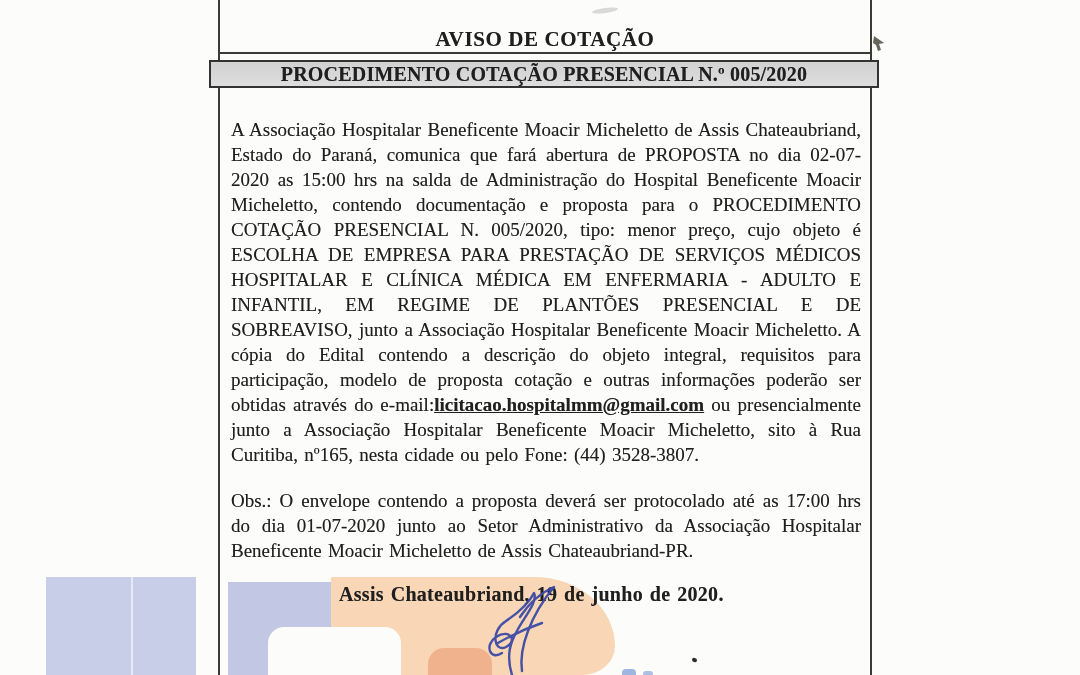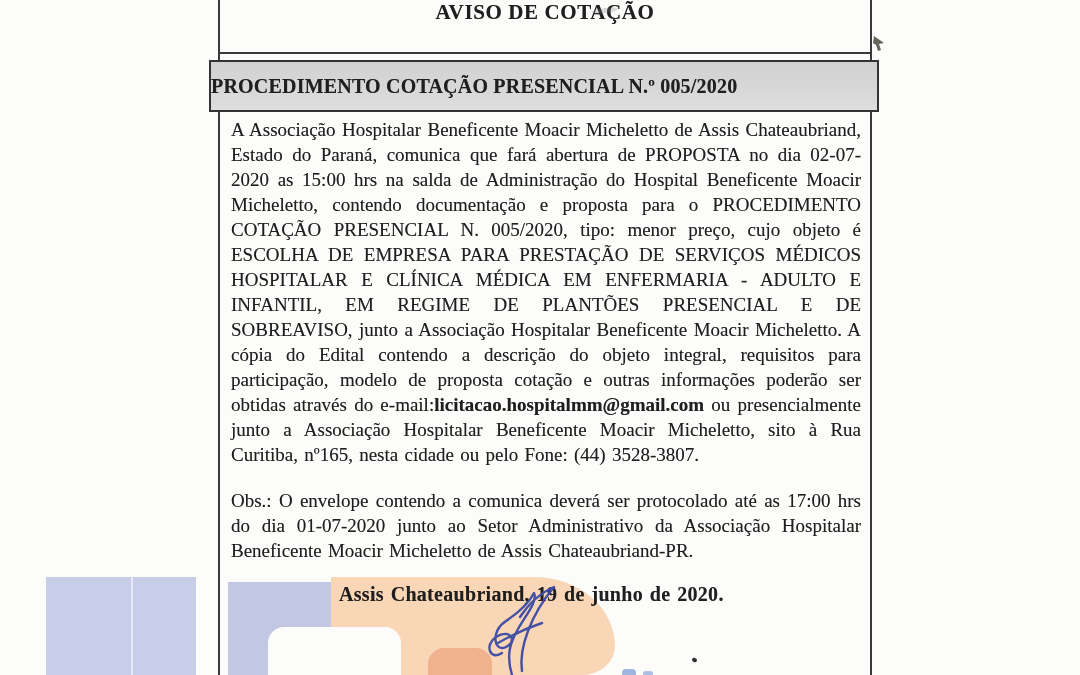--- a/index.html
+++ b/index.html
@@ -39,47 +39,47 @@
 
   
   .doc{
     position:absolute;left:218px;top:0;width:650px;height:675px;z-index:1;
     border-left:2px solid var(--border-dark);
     border-right:2px solid var(--border-dark);
     box-sizing:content-box;
   }
   .title-row{
     height:52px;border-bottom:2px solid var(--border-dark);
-    display:flex;align-items:flex-start;justify-content:center;
+    display:flex;align-items:flex-end;justify-content:center;
   }
   .doc-title{
     font-weight:bold;font-size:21px;letter-spacing:.6px;
     text-shadow:0 0 .4px rgba(0,0,0,.45);
   }
   .banner{
-    position:absolute;left:-11px;right:-9px;top:60px;height:52px;
+    position:absolute;left:-11px;right:-9px;top:60px;height:28px;
     background:linear-gradient(180deg,#d2d2d2 0%,var(--banner-fill) 45%,#dedede 100%);
     border:2px solid #333;box-sizing:border-box;
-    display:flex;align-items:center;justify-content:flex-start;
+    display:flex;align-items:center;justify-content:center;
   }
   .banner-text{
     font-weight:bold;font-size:20px;letter-spacing:.2px;
     text-shadow:0 0 .4px rgba(0,0,0,.45);
   }
   .content{
     position:relative;z-index:2;
     padding:63px 9px 0 11px;
     font-size:19px;line-height:25px;
     text-align:justify;word-spacing:1.5px;
     text-shadow:0 0 .35px rgba(0,0,0,.4);
   }
   .para{margin:0;}
   .obs{margin:21px 0 0 0;}
   .bold{font-weight:normal;}
-  .email{font-weight:bold;}
+  .email{font-weight:bold;text-decoration:underline;}
   .dateline{
     margin:19px 0 0 108px;
     font-weight:bold;font-size:20px;letter-spacing:.3px;
   }
 
   
   .signature{position:absolute;left:468px;top:583px;z-index:3;}
   .cursor-mark{position:absolute;left:872px;top:36px;z-index:3;}
   .smudge{
     position:absolute;left:592px;top:8px;width:26px;height:5px;z-index:3;
@@ -112,21 +112,21 @@
       <span class="doc-title">AVISO DE COTAÇÃO</span>
     </div>
 
     <div class="banner">
       <span class="banner-text">PROCEDIMENTO COTAÇÃO PRESENCIAL N.º 005/2020</span>
     </div>
 
     <div class="content">
       <p class="para"><span>A Associação Hospitalar Beneficente Moacir Micheletto de Assis Chateaubriand, Estado do Paraná, comunica que fará abertura de PROPOSTA no dia 02-07-2020 as 15:00 hrs na salda de Administração do Hospital Beneficente Moacir Micheletto, contendo documentação e proposta para o PROCEDIMENTO COTAÇÃO PRESENCIAL N. 005/2020, tipo: menor preço, cujo objeto é </span><span class="bold">ESCOLHA DE EMPRESA PARA PRESTAÇÃO DE SERVIÇOS MÉDICOS HOSPITALAR E CLÍNICA MÉDICA EM ENFERMARIA - ADULTO E INFANTIL, EM REGIME DE PLANTÕES PRESENCIAL E DE SOBREAVISO,</span><span> junto a Associação Hospitalar Beneficente Moacir Micheletto. A cópia do Edital contendo a descrição do objeto integral, requisitos para participação, modelo de proposta cotação e outras informações poderão ser obtidas através do e-mail:</span><span class="email">licitacao.hospitalmm@gmail.com</span><span> ou presencialmente junto a Associação Hospitalar Beneficente Moacir Micheletto, sito à Rua Curitiba, nº165, nesta cidade ou pelo Fone: (44) 3528-3807.</span></p>
 
-      <p class="para obs"><span>Obs.: O envelope contendo a comunica deverá ser protocolado </span><span class="bold">até as 17:00 hrs do dia 01-07-2020</span><span> junto ao Setor Administrativo da Associação Hospitalar Beneficente Moacir Micheletto de Assis Chateaubriand-PR.</span></p>
+      <p class="para obs"><span>Obs.: O envelope contendo a proposta deverá ser protocolado </span><span class="bold">até as 17:00 hrs do dia 01-07-2020</span><span> junto ao Setor Administrativo da Associação Hospitalar Beneficente Moacir Micheletto de Assis Chateaubriand-PR.</span></p>
 
       <p class="para dateline">Assis Chateaubriand, 19 de junho de 2020.</p>
     </div>
   </div>
 
   <svg class="signature" width="104" height="92" viewBox="0 0 104 92">
     <g fill="none" stroke="var(--signature-ink)" stroke-width="2.4" stroke-linecap="round" stroke-linejoin="round" opacity="0.95">
       <path d="M34,70 C22,78 16,62 28,54 C42,45 50,58 38,64 C26,70 22,48 38,38 C50,30 60,22 66,10 C70,18 58,32 50,46 C42,60 38,72 44,92"></path>
       <path d="M52,34 C60,22 72,10 86,4 C76,16 66,32 60,48 C55,61 52,74 54,88"></path>
       <path d="M30,60 C44,52 62,44 74,40"></path>

